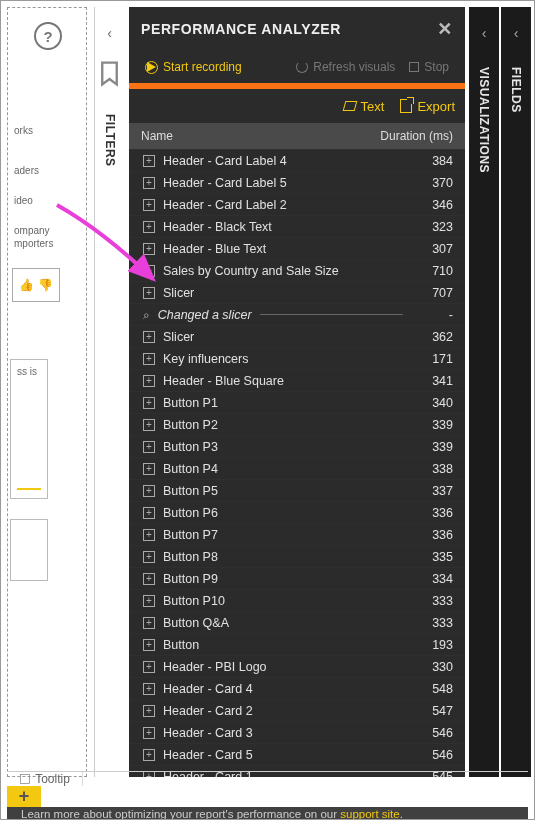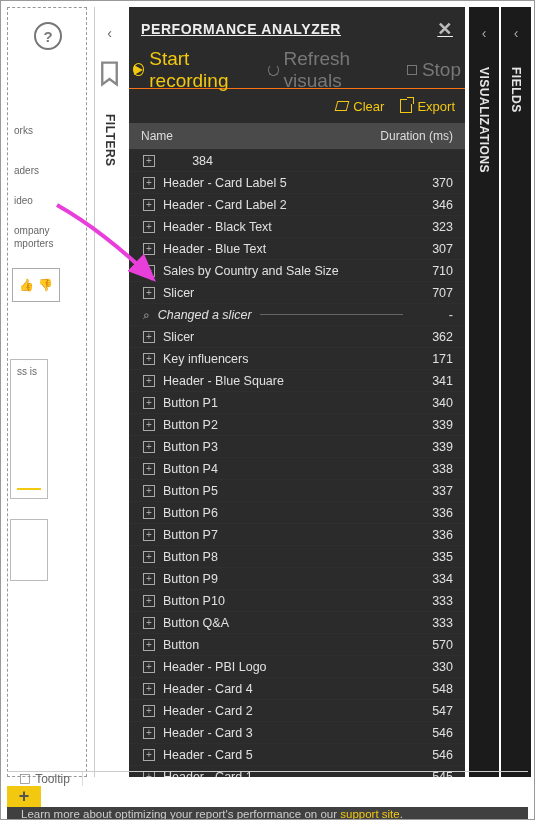--- a/index.html
+++ b/index.html
@@ -100,36 +100,35 @@
   }
   .perf-header {
     height: 44px;
     display: flex;
     align-items: center;
     padding: 0 12px;
     font-size: 14px;
     font-weight: 600;
     letter-spacing: 0.6px;
     color: #eee;
-    text-decoration: underline;
   }
   .perf-header .closebtn {
     margin-left: auto;
     font-size: 18px;
     color: #bbb;
     cursor: pointer;
   }
   .perf-toolbar {
     height: 38px;
     display: flex;
     align-items: center;
-    padding: 0 4px;
+    padding: 0 16px;
     gap: 14px;
-    font-size: 19px;
-    border-bottom: 1px solid #f97316;
+    font-size: 12px;
+    border-bottom: 6px solid #f97316;
   }
   .tb-btn { display:flex; align-items:center; gap:5px; cursor:pointer; }
   .accent { color: #F2C811; }
   .muted { color: #777; }
   .perf-toolbar2 {
     height: 34px;
     display: flex;
     align-items: center;
     justify-content: flex-end;
     padding: 0 10px;
@@ -334,34 +333,35 @@
       <span>Refresh visuals</span>
     </span>
     <span class="tb-btn muted">
       <span class="ico-stop"></span>
       <span>Stop</span>
     </span>
   </div>
   <div class="perf-toolbar2">
     <span class="tb-btn accent">
       <span class="ico-eraser"></span>
-      <span>Clear</span>
+      <span>Text</span>
     </span>
     <span class="tb-btn accent">
       <span class="ico-export"></span>
       <span>Export</span>
     </span>
   </div>
   <div class="table-header">
     <span class="th-name">Name</span>
     <span>Duration (ms)</span>
   </div>
   <div class="scroll-area" id="rows-host">
       <div class="row">
         <span class="expander">+</span>
+        <span class="rlabel">Header - Card Label 4</span>
         <span class="rval">384</span>
       </div>
       <div class="row">
         <span class="expander">+</span>
         <span class="rlabel">Header - Card Label 5</span>
         <span class="rval">370</span>
       </div>
       <div class="row">
         <span class="expander">+</span>
         <span class="rlabel">Header - Card Label 2</span>
@@ -458,21 +458,21 @@
         <span class="rval">333</span>
       </div>
       <div class="row">
         <span class="expander">+</span>
         <span class="rlabel">Button Q&amp;A</span>
         <span class="rval">333</span>
       </div>
       <div class="row">
         <span class="expander">+</span>
         <span class="rlabel">Button</span>
-        <span class="rval">570</span>
+        <span class="rval">193</span>
       </div>
       <div class="row">
         <span class="expander">+</span>
         <span class="rlabel">Header - PBI Logo</span>
         <span class="rval">330</span>
       </div>
       <div class="row">
         <span class="expander">+</span>
         <span class="rlabel">Header - Card 4</span>
         <span class="rval">548</span>

